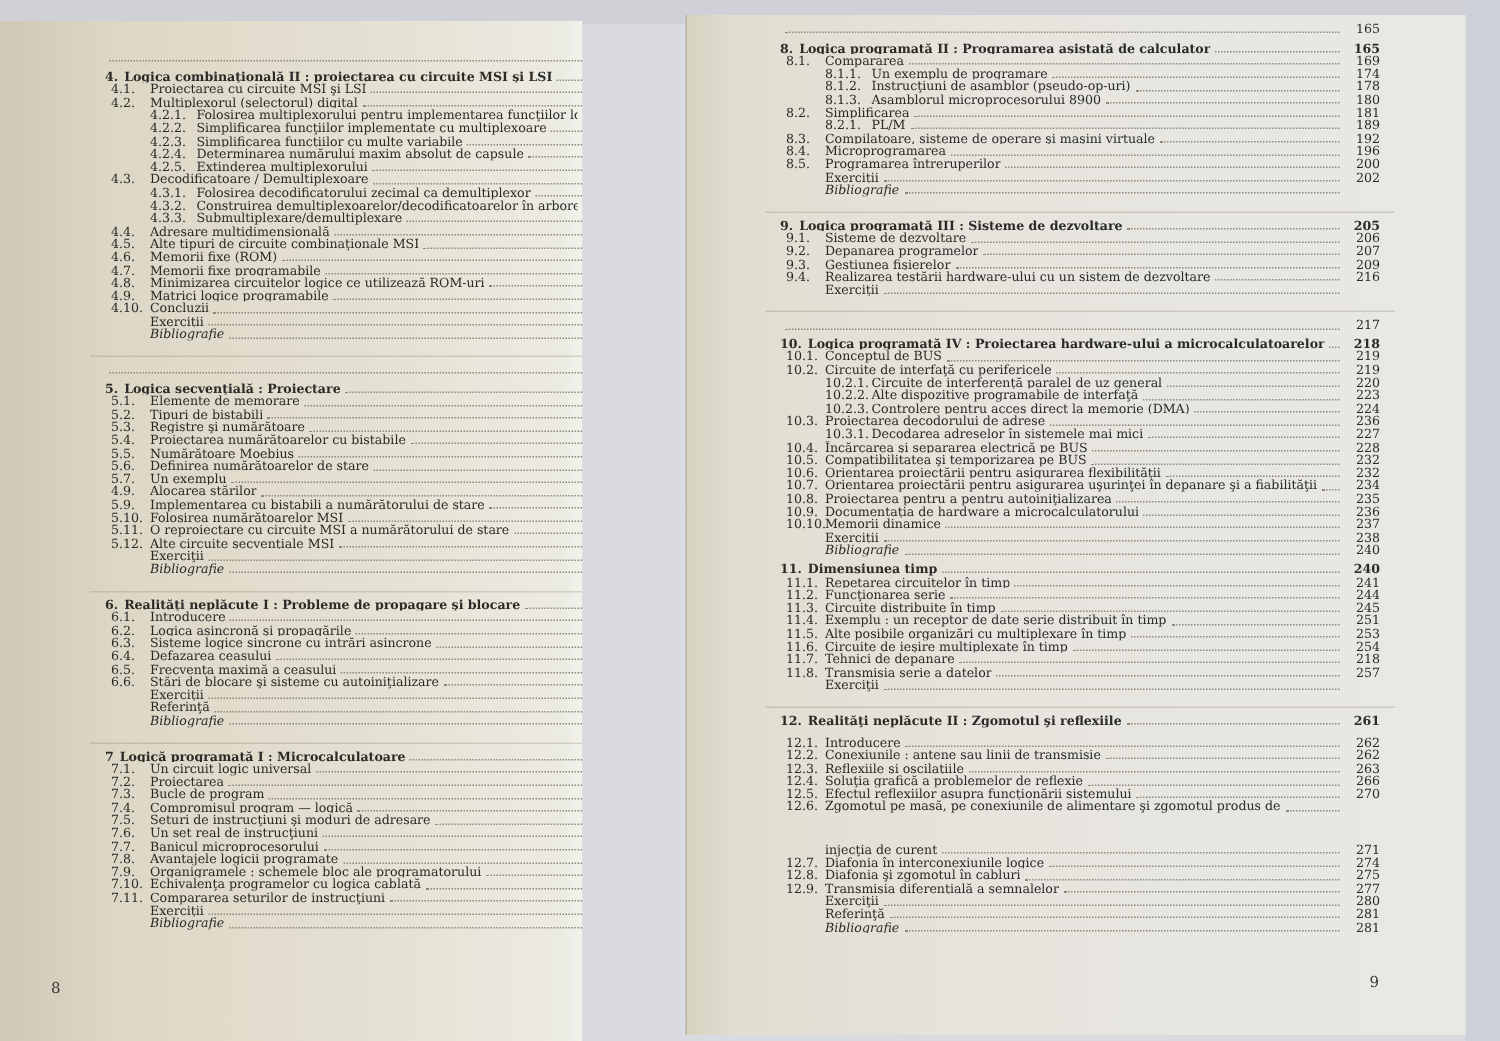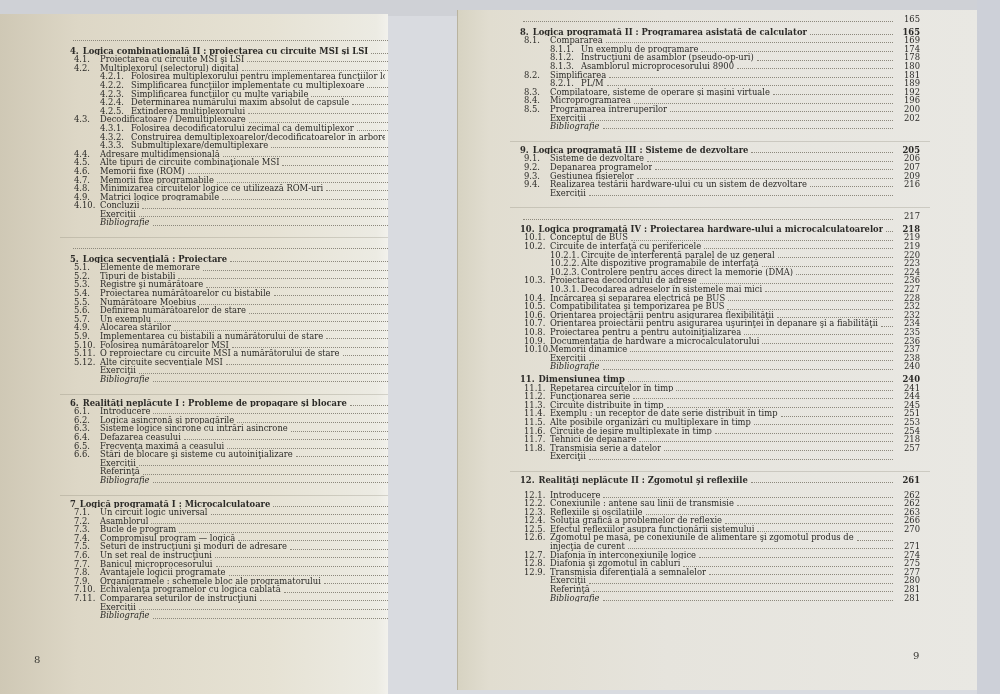--- a/index.html
+++ b/index.html
@@ -38,21 +38,21 @@
   .row .pg { flex:0 0 auto; width:24px; text-align:right; }
   .row.chapter { font-weight:bold; margin-top:4px; }
   .row.chapter .num { margin-right:4px; }
   .row.l1 { padding-left:4px; }
   .row.l1 .num { width:26px; }
   .row.l2 { padding-left:30px; }
   .row.l2 .num { width:31px; }
   .row.ex { padding-left:30px; }
   .row.ex.italic .title { font-style:italic; }
   .row.blank { justify-content:flex-end; }
-  .row.cont { padding-left:30px; }
+  .row.cont { padding-left:30px;margin-top:20px; }
   .sep { height:10px; border-bottom:1px solid rgba(120,115,100,0.25); margin:0 -10px 4px -10px; }
   .gap { height:6px; }
 
   .folio { position:absolute; font-size:10px; color:#3a3934; }
   .left .folio { left:34px; top:640px; }
   .right .folio { left:455px; top:640px; }
 </style>
 </head>
 <body>
 
@@ -347,21 +347,21 @@
         <span class="pg">142</span>
       </div>
       <div class="row l1">
         <span class="num">7.1.</span>
         <span class="title">Un circuit logic universal</span>
         <span class="dots"></span>
         <span class="pg">142</span>
       </div>
       <div class="row l1">
         <span class="num">7.2.</span>
-        <span class="title">Asamblorul</span>
+        <span class="title">Proiectarea</span>
         <span class="dots"></span>
         <span class="pg">143</span>
       </div>
       <div class="row l1">
         <span class="num">7.3.</span>
         <span class="title">Bucle de program</span>
         <span class="dots"></span>
         <span class="pg">144</span>
       </div>
       <div class="row l1">

